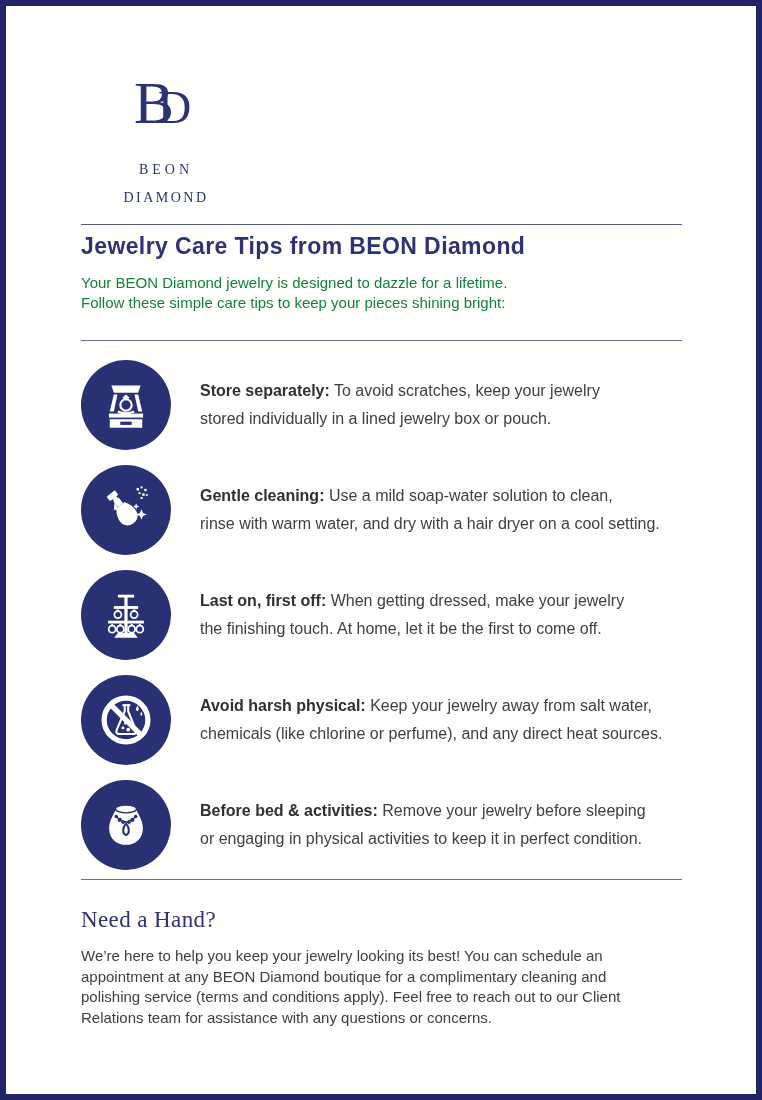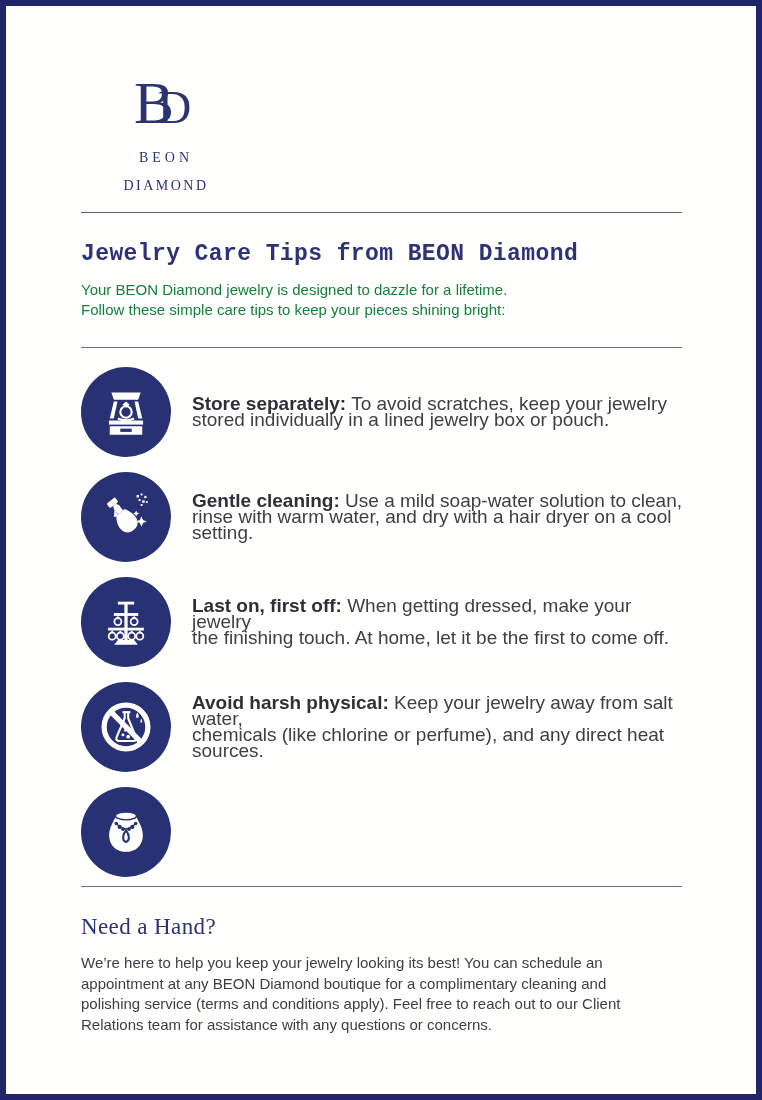--- a/index.html
+++ b/index.html
@@ -22,53 +22,53 @@
   .brand-block { width: 170px; text-align: center; color: #2c3375; }
   .monogram { position: relative; height: 58px; width: 80px; margin: 0 auto; }
   .mono-b {
     position: absolute; left: 8px; top: -6px;
     font-family: "Liberation Serif", serif; font-size: 60px; line-height: 60px; font-weight: 400;
   }
   .mono-d {
     position: absolute; left: 32px; top: 6px;
     font-family: "Liberation Serif", serif; font-size: 46px; line-height: 46px; font-weight: 400;
   }
-  .brand-name { font-family: "Liberation Serif", serif; font-size: 14px; letter-spacing: 4px; margin-top: 13px; }
+  .brand-name { font-family: "Liberation Serif", serif; font-size: 14px; letter-spacing: 4px; margin-top: 25px; }
   .brand-name2 { font-family: "Liberation Serif", serif; font-size: 14px; letter-spacing: 2.5px; margin-top: 12px; }
 
   .doc-title {
     font-size: 17px; font-weight: bold; letter-spacing: 2.2px;
     color: #2e3035; padding-bottom: 4px;
   }
 
   .rule { border: none; border-top: 1px solid #565b80; margin-top: 18px; }
   .rule-light { border: none; border-top: 1px solid #6b6f91; }
 
   
   h1.section-title {
-    margin-top: 28px;
-    font-family: Liberation Mono, monospace; font-weight: 600;
+    margin-top: 8px;
+    font-family: Liberation Sans, sans-serif; font-weight: 600;
     font-size: 23px; letter-spacing: 0.4px; color: #2e3277;
   }
   .intro-text {
     margin-top: 13px;
     font-size: 15px; line-height: 20px; color: #15803d;
     white-space: pre-line;
   }
   .divider-top { margin-top: 27px; }
 
   
   .tips { margin-top: 19px; }
   .tip-row { display: flex; align-items: center; margin-bottom: 15px; }
   .tip-row:last-child { margin-bottom: 0; }
   .tip-icon {
     flex: 0 0 90px; width: 90px; height: 90px; border-radius: 50%;
     background: #283173; display: flex; align-items: center; justify-content: center;
   }
-  .tip-body { margin-left: 21px; font-size: 19px; line-height: 16px; color: #3e3e44; }
+  .tip-body { margin-left: 29px; font-size: 16px; line-height: 28px; color: #3e3e44; }
   .tip-label { font-weight: bold; color: #2f2f35; }
   .tip-text { white-space: pre-line; }
 
   .divider-bottom { margin-top: 9px; }
 
   
   h2.section-title {
     margin-top: 27px;
     font-family: "Liberation Serif", serif; font-weight: 400;
     font-size: 23px; letter-spacing: 0.4px; color: #2e3277;
@@ -213,20 +213,22 @@
               <circle cx="20.5" cy="22" r="2.1"></circle>
               <circle cx="24.5" cy="26" r="2.5"></circle>
               <circle cx="28.5" cy="28.6" r="2.1"></circle>
               <circle cx="35.5" cy="28.6" r="2.1"></circle>
               <circle cx="39.5" cy="26" r="2.5"></circle>
               <circle cx="43.5" cy="22" r="2.1"></circle>
             </g>
             <path d="M32 30 C27.5 35.5 27.5 42.5 32 43.8 C36.5 42.5 36.5 35.5 32 30 Z" fill="#fff" stroke="#283173" stroke-width="2.4"></path>
           </svg>
         </div>
+        <p class="tip-body"><strong class="tip-label">Before bed &amp; activities:</strong> <span class="tip-text">Remove your jewelry before sleeping
+or engaging in physical activities to keep it in perfect condition.</span></p>
       </div>
 
     </div>
 
     <hr class="rule-light divider-bottom">
 
     <h2 class="section-title">Need a Hand?</h2>
     <p class="footer-text">We’re here to help you keep your jewelry looking its best! You can schedule an
 appointment at any BEON Diamond boutique for a complimentary cleaning and
 polishing service (terms and conditions apply). Feel free to reach out to our Client

